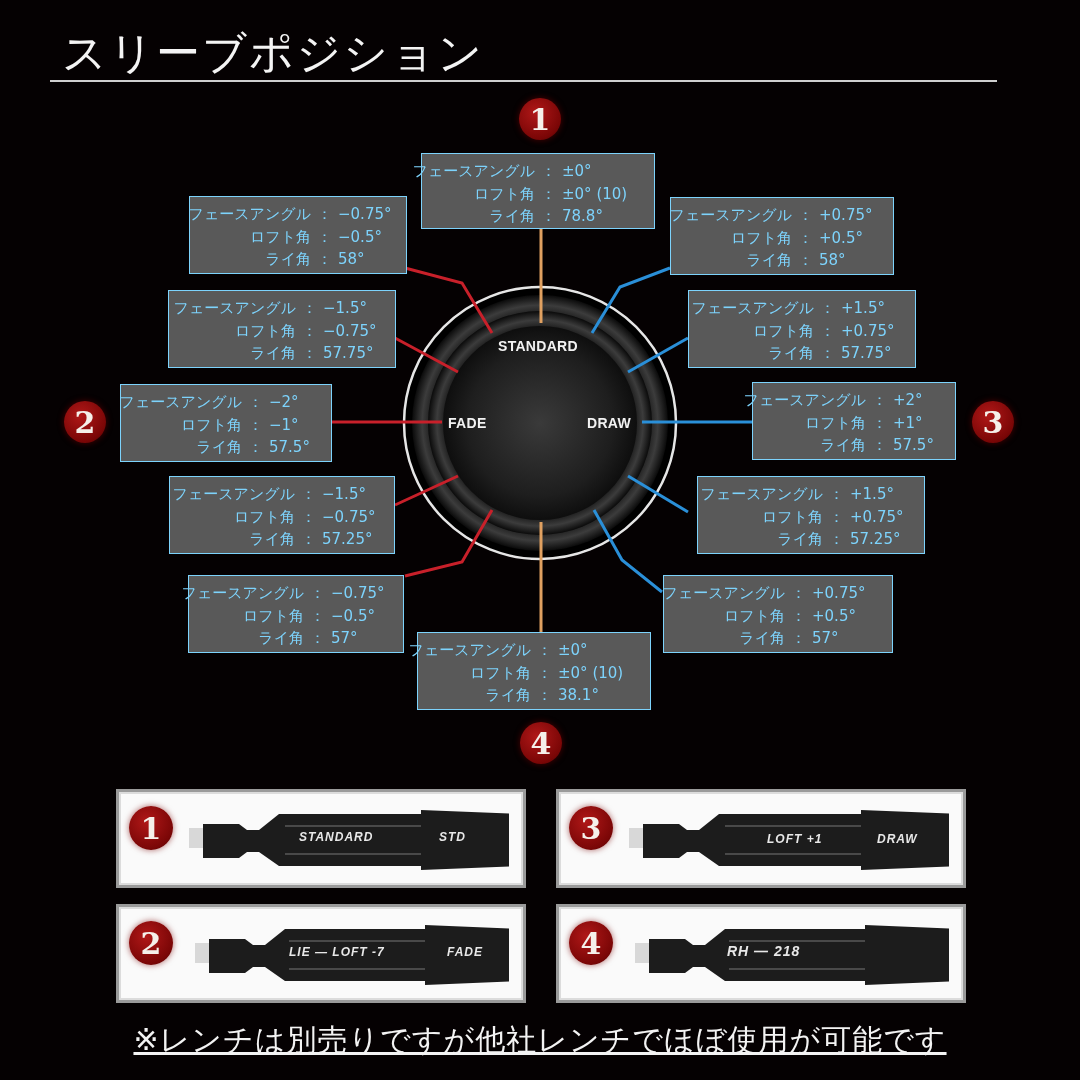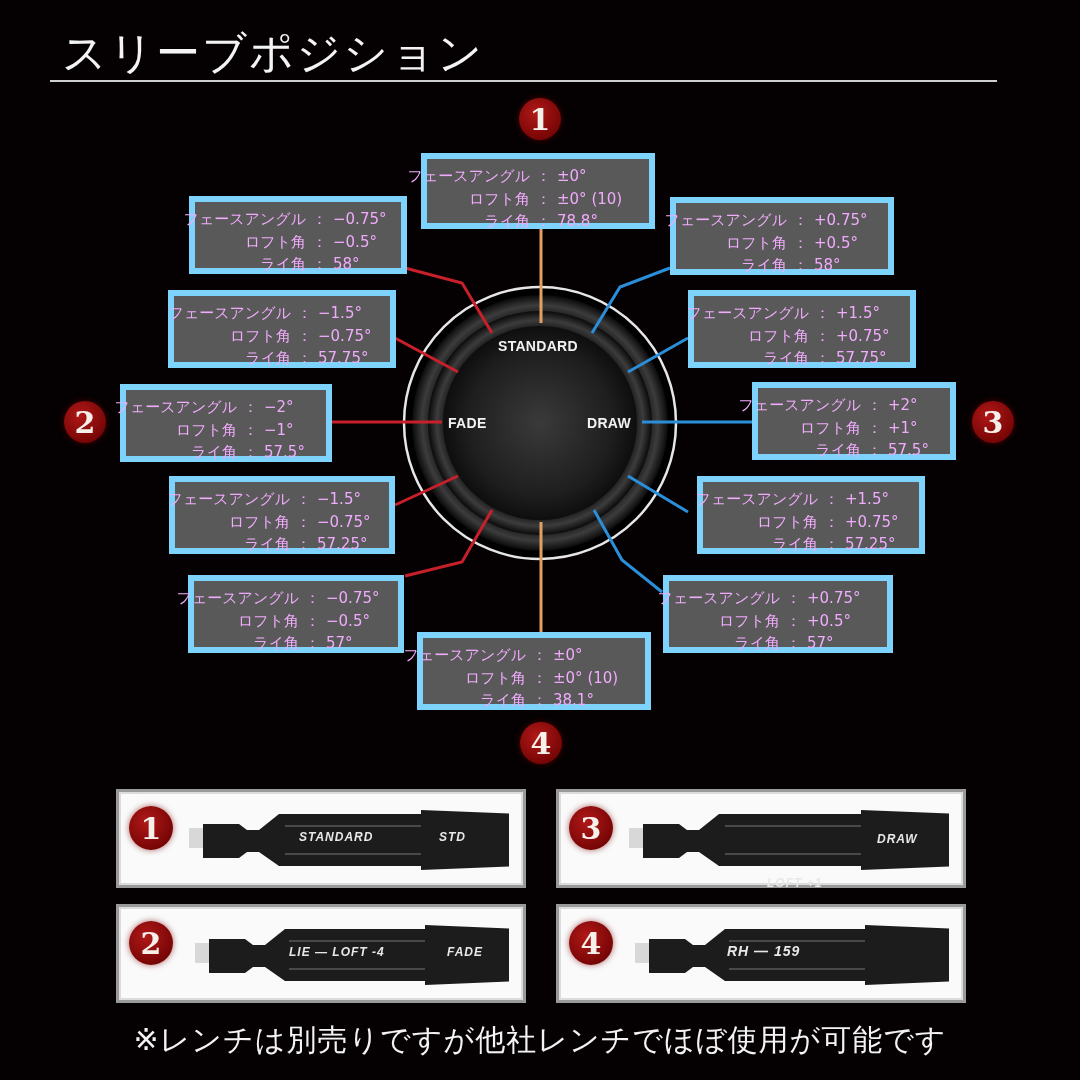--- a/index.html
+++ b/index.html
@@ -1,31 +1,31 @@
 <!DOCTYPE html>
 <html><head>
 <meta charset="utf-8">
 <style>
   html,body{margin:0;padding:0;background:#050102;}
   body{width:1080px;height:1080px;position:relative;overflow:hidden;font-family:"DejaVu Sans","Liberation Sans",sans-serif;color:#fff;}
   .title{position:absolute;left:62px;top:24px;font-size:44px;letter-spacing:2px;color:#f4f4f4;font-weight:normal;}
   .title-rule{position:absolute;left:50px;top:80px;width:947px;height:2px;background:#cfcfcf;}
   .badge{position:absolute;width:42px;height:42px;border-radius:50%;background:radial-gradient(circle at 40% 35%,#b01818,#7a0606 70%,#4a0202);color:#f5f0ea;font-family:"DejaVu Serif","Liberation Serif",serif;font-size:30px;font-weight:bold;display:flex;align-items:center;justify-content:center;box-shadow:0 0 6px rgba(120,0,0,.6);}
-  .box{position:absolute;background:#595959;border:6px solid #7dd3fc;box-sizing:border-box;padding:6px 10px 0 21px;font-size:15px;line-height:22.5px;color:#f0abfc;}
+  .box{position:absolute;background:#595959;border:1px solid #7dd3fc;box-sizing:border-box;padding:6px 10px 0 21px;font-size:15px;line-height:22.5px;color:#7dd3fc;}
   .row{display:flex;justify-content:flex-end;white-space:nowrap;}
   .row .lab{text-align:right;}
   .row .sep{margin:0 6px;}
   .row .val{text-align:left;}
   svg.lines{position:absolute;left:0;top:0;}
   .dial-label{position:absolute;font-family:"Liberation Sans","DejaVu Sans",sans-serif;font-weight:bold;font-size:14px;color:#f2f2f2;letter-spacing:0.3px;}
   .card{position:absolute;background:#fafafa;border:3px solid #9a9a9a;box-sizing:border-box;box-shadow:inset 0 0 0 2px #dcdcdc;}
   .card .badge{left:10px;top:14px;width:44px;height:44px;}
   .sleeve{position:absolute;left:70px;top:14px;width:320px;height:66px;}
   .sleeve-text{position:absolute;font-family:"Liberation Sans","DejaVu Sans",sans-serif;font-weight:bold;font-style:italic;color:#e8e8e8;font-size:12px;letter-spacing:1px;white-space:nowrap;}
-  .footer{position:absolute;left:0;width:1080px;top:1020px;text-align:center;font-size:30px;color:#f3f3f3;letter-spacing:1px;}
+  .footer{position:absolute;left:0;width:1080px;top:1020px;text-align:center;font-size:30px;color:#f3f3f3;letter-spacing:1px;text-decoration:underline;}
 </style>
 </head>
 <body>
 
 <div class="title">スリーブポジション</div>
 <div class="title-rule"></div>
 
 <svg class="lines" width="1080" height="800" viewBox="0 0 1080 800">
   <defs>
     <radialGradient id="core" cx="50%" cy="50%" r="50%">
@@ -305,40 +305,40 @@
 </div>
 
 <div class="card" style="left:556px;top:789px;width:410px;height:99px;">
   <div class="badge">3</div>
   <svg class="sleeve" viewBox="0 0 320 66">
     <rect x="0" y="22" width="14" height="20" fill="#d8d8d8"></rect>
     <path d="M14 18 L50 18 L58 24 L70 24 L90 8 L232 8 L232 4 L330 8 L330 60 L232 64 L232 60 L90 60 L70 46 L58 46 L50 52 L14 52 Z" fill="#1c1c1c"></path>
     <line x1="96" y1="20" x2="232" y2="20" stroke="#777" stroke-width="1"></line>
     <line x1="96" y1="48" x2="232" y2="48" stroke="#777" stroke-width="1"></line>
   </svg>
-  <span class="sleeve-text" style="left:208px;top:40px;margin-top:44px;">LOFT +1</span>
+  <span class="sleeve-text" style="left:208px;top:40px;">LOFT +1</span>
   <span class="sleeve-text" style="left:318px;top:40px;">DRAW</span>
 </div>
 
 <div class="card" style="left:116px;top:904px;width:410px;height:99px;">
   <div class="badge">2</div>
   <svg class="sleeve" viewBox="0 0 320 66">
     <rect x="6" y="22" width="14" height="20" fill="#d8d8d8"></rect>
     <path d="M20 18 L56 18 L64 24 L76 24 L96 8 L236 8 L236 4 L334 8 L334 60 L236 64 L236 60 L96 60 L76 46 L64 46 L56 52 L20 52 Z" fill="#1c1c1c"></path>
     <line x1="100" y1="20" x2="236" y2="20" stroke="#777" stroke-width="1"></line>
     <line x1="100" y1="48" x2="236" y2="48" stroke="#777" stroke-width="1"></line>
   </svg>
-  <span class="sleeve-text" style="left:170px;top:38px;">LIE — LOFT -4</span>
+  <span class="sleeve-text" style="left:170px;top:38px;">LIE — LOFT -7</span>
   <span class="sleeve-text" style="left:328px;top:38px;">FADE</span>
 </div>
 
 <div class="card" style="left:556px;top:904px;width:410px;height:99px;">
   <div class="badge">4</div>
   <svg class="sleeve" viewBox="0 0 320 66">
     <rect x="6" y="22" width="14" height="20" fill="#d8d8d8"></rect>
     <path d="M20 18 L56 18 L64 24 L76 24 L96 8 L236 8 L236 4 L334 8 L334 60 L236 64 L236 60 L96 60 L76 46 L64 46 L56 52 L20 52 Z" fill="#1c1c1c"></path>
     <line x1="100" y1="20" x2="236" y2="20" stroke="#777" stroke-width="1"></line>
     <line x1="100" y1="48" x2="236" y2="48" stroke="#777" stroke-width="1"></line>
   </svg>
-  <span class="sleeve-text" style="left:168px;top:36px;font-size:14px;">RH — 159</span>
+  <span class="sleeve-text" style="left:168px;top:36px;font-size:14px;">RH — 218</span>
 </div>
 
 <div class="footer">※レンチは別売りですが他社レンチでほぼ使用が可能です</div>
 
 </body></html>

